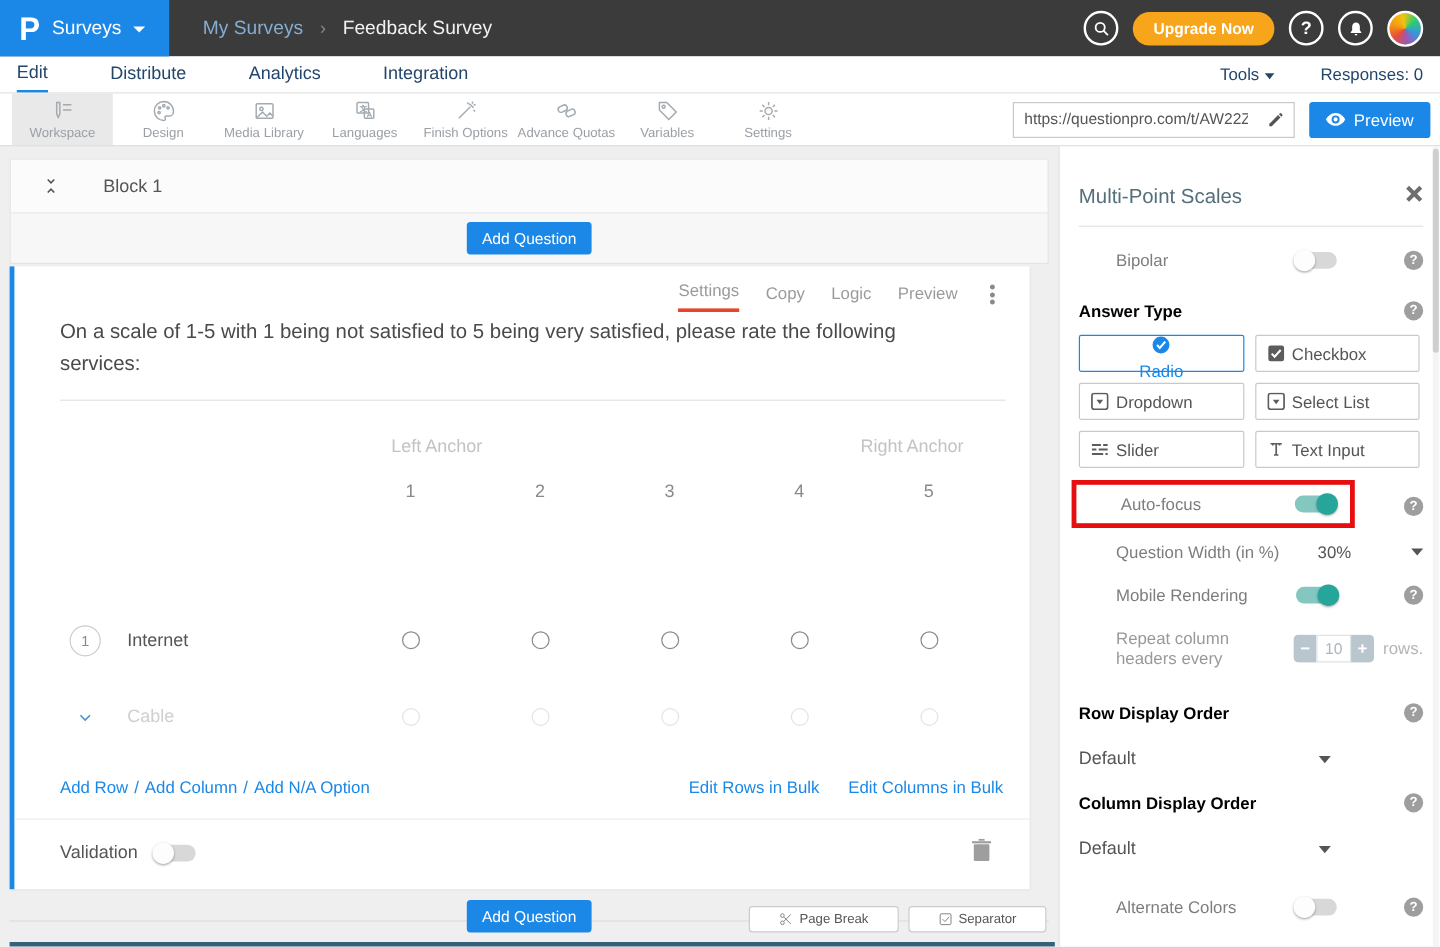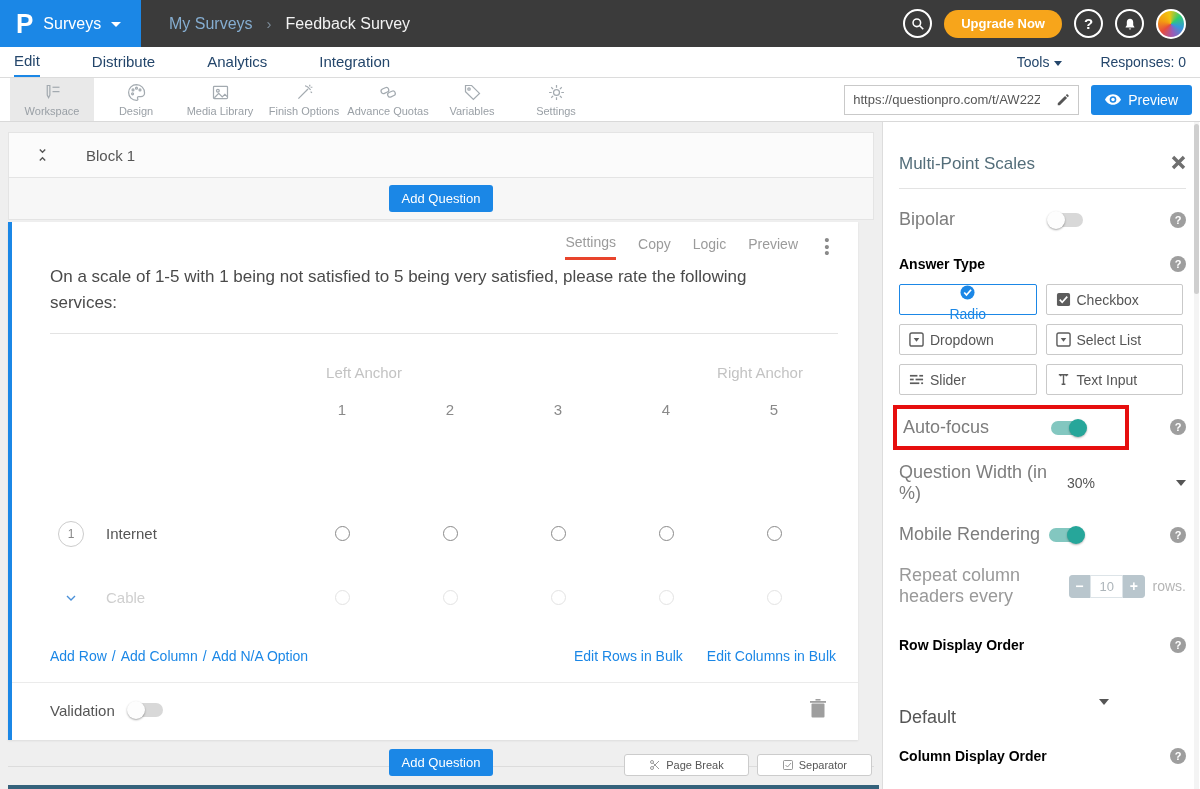--- a/index.html
+++ b/index.html
@@ -98,21 +98,21 @@
   
   .sidebar { width:318px; background:#fff; border-left:1px solid #ddd; padding:14px 14px 0 16px; position:relative; overflow:hidden; }
   .sb-scrollbar { position:absolute; right:1px; top:0; bottom:0; width:5px; background:#f4f4f4; }
   .sb-thumb { position:absolute; top:2px; right:0; width:5px; height:170px; background:#cfcfcf; border-radius:3px; }
   .sb-title-row { display:flex; align-items:center; margin-top:18px; }
   .sb-title { font-size:17px; color:#546e7a; font-weight:500; }
   .close-x { margin-left:auto; cursor:pointer; }
   .close-x svg { width:15px; height:15px; stroke:#6f6f6f; stroke-width:3.4; }
   .sb-divider { border-top:1px solid #e3e3e3; margin:14px 0 0; }
   .sb-row { display:flex; align-items:center; margin-top:20px; }
-  .sb-label { font-size:18px; color:#7d7d7d; width:150px; }
+  .sb-label { font-size:14px; color:#7d7d7d; width:150px;margin-left:31px; }
   .sb-label.wide { width:200px; }
   .sb-bold { font-size:14px; color:#000000; font-weight:bold; }
   .qmark { margin-left:auto; width:16px; height:16px; border-radius:50%; background:#9e9e9e; color:#fff; font-size:11px; font-weight:bold; display:flex; align-items:center; justify-content:center; cursor:pointer; flex:none; }
   .toggle { width:34px; height:14px; border-radius:8px; position:relative; cursor:pointer; flex:none; }
   .toggle.off { background:#d8d8d8; }
   .toggle.off .knob { position:absolute; left:-2px; top:-2px; width:18px; height:18px; border-radius:50%; background:#fdfdfd; box-shadow:0 1px 2px rgba(0,0,0,.35); }
   .toggle.on { background:#83c7c0; }
   .toggle.on .knob { position:absolute; right:-2px; top:-2px; width:18px; height:18px; border-radius:50%; background:#26a69a; box-shadow:0 1px 2px rgba(0,0,0,.3); }
 
   .answer-grid { display:grid; grid-template-columns:1fr 1fr; gap:9px; margin-top:12px; width:284px; }
@@ -121,21 +121,21 @@
   .ans-btn svg { width:15px; height:15px; flex:none; }
 
   .highlight-box { border:4px solid #e60e0e; margin:10px 0 0 -6px; padding:8px 12px 8px 6px; width:236px; display:flex; align-items:center; }
 
   .stepper { display:flex; align-items:center; background:#dde4e8; border-radius:4px; overflow:hidden; height:23px; }
   .step-btn { width:23px; height:23px; background:#b9c6cd; color:#fff; font-size:14px; font-weight:bold; display:flex; align-items:center; justify-content:center; cursor:pointer; }
   .step-val { width:36px; height:23px; background:#fff; border:1px solid #dde4e8; color:#adb5ba; font-size:13px; display:flex; align-items:center; justify-content:center; }
   .rows-suffix { font-size:14px; color:#b5b5b5; margin-left:8px; }
 
   .select-row { display:flex; align-items:center; width:210px; margin-top:22px; cursor:pointer; }
-  .select-val { font-size:18px; color:#555;margin-top:32px; }
+  .select-val { font-size:15px; color:#555; }
   .select-caret { margin-left:auto; width:0; height:0; border-left:5px solid transparent; border-right:5px solid transparent; border-top:6px solid #555; }
   .pct-caret { width:0; height:0; border-left:5px solid transparent; border-right:5px solid transparent; border-top:6px solid #555; margin-left:auto; cursor:pointer; }
   .pct-val { font-size:14px; color:#555; }
 </style>
 </head>
 <body>
 
 <div class="app">
 
   <div class="topbar">
@@ -203,20 +203,29 @@
         </svg>
       <span class="tool-label">Design</span>
     </div>
     <div class="tool-item">
       <svg viewBox="0 0 24 24">
           <rect x="4" y="5" width="16" height="14" rx="1"></rect>
           <circle cx="9" cy="10" r="1.6"></circle>
           <path d="M5 18l5-5 4 4 3-3 3 3"></path>
         </svg>
       <span class="tool-label">Media Library</span>
+    </div>
+    <div class="tool-item">
+      <svg viewBox="0 0 24 24">
+          <rect x="4" y="4" width="11" height="10" rx="1"></rect>
+          <rect x="11" y="10" width="9" height="9" rx="1"></rect>
+          <text x="6.5" y="12" font-size="7" stroke-width="0.4" fill="#a3aab0">文</text>
+          <text x="13.5" y="17.5" font-size="7" stroke-width="0.4" fill="#a3aab0">A</text>
+        </svg>
+      <span class="tool-label">Languages</span>
     </div>
     <div class="tool-item">
       <svg viewBox="0 0 24 24">
           <path d="M5 19L16 8"></path>
           <path d="M15 5l2 2 2 2"></path>
           <path d="M18 3v2M21 6h-2M19 11l1.5 1.5M13 4l1.5 1.5"></path>
         </svg>
       <span class="tool-label">Finish Options</span>
     </div>
     <div class="tool-item">

